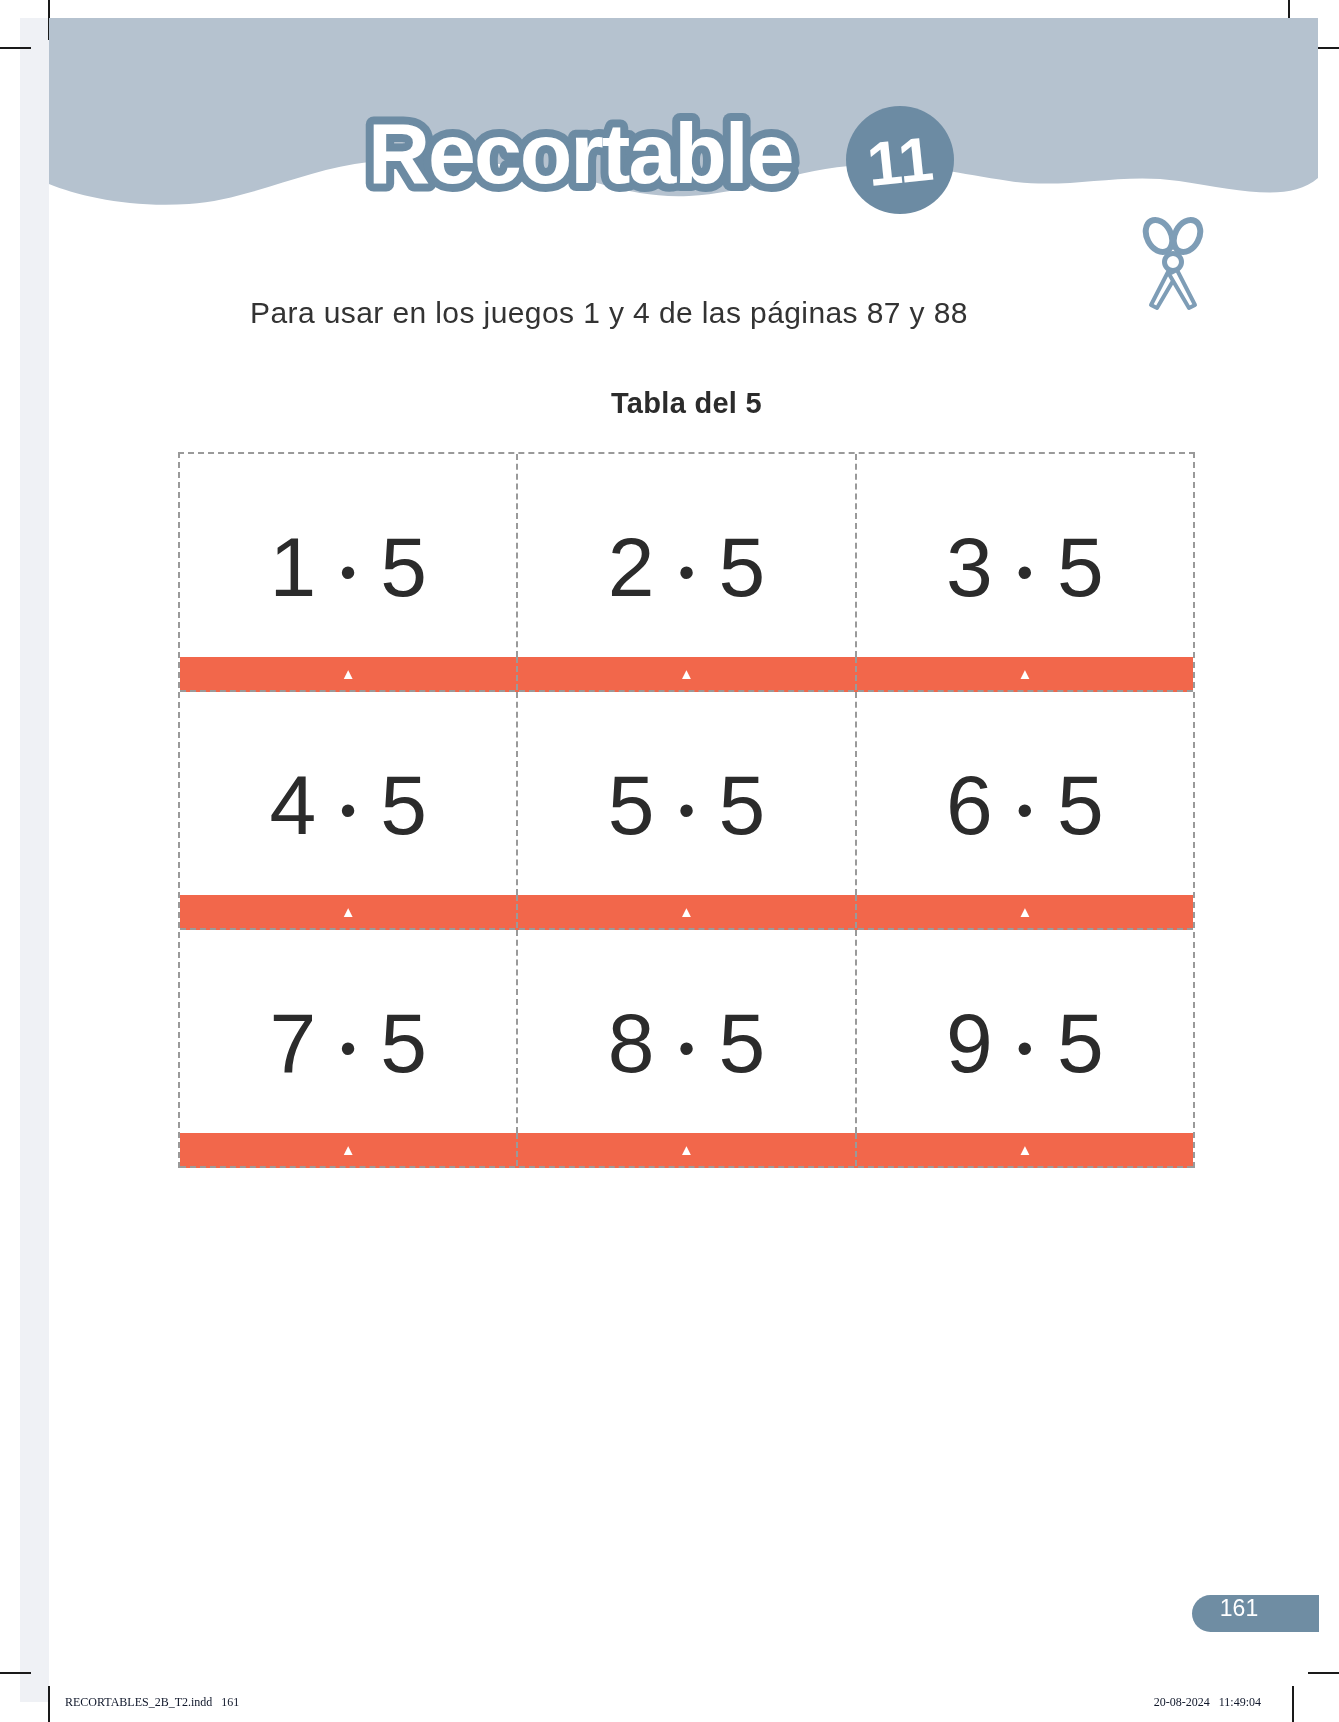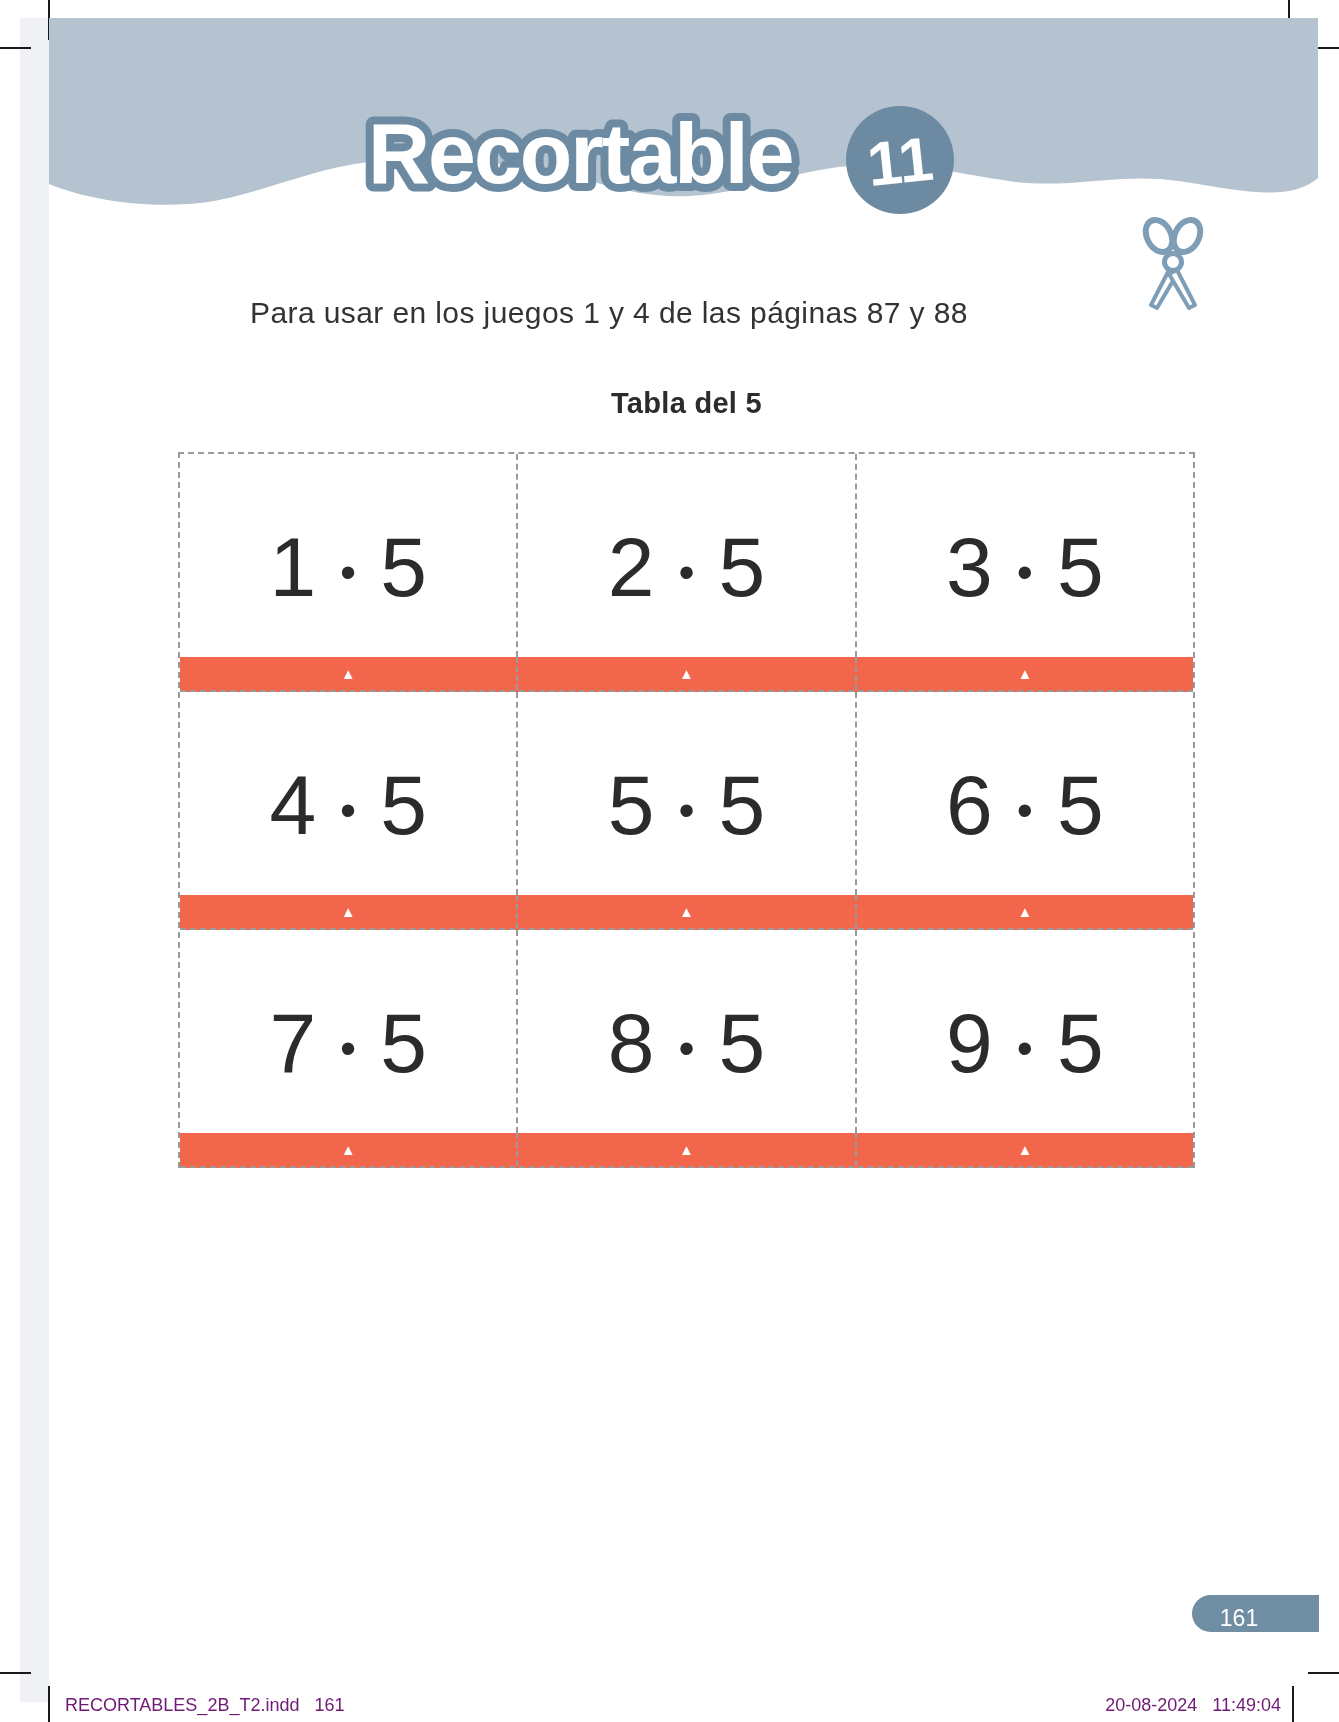--- a/index.html
+++ b/index.html
@@ -49,26 +49,26 @@
   .factor { font-size:84px; color:#2b2b2b; line-height:1; }
   .dot { font-size:46px; color:#2b2b2b; margin:0 24px; line-height:1; padding-top:10px; }
   .strip { display:flex; height:35px; background:#F2674B; border-bottom:2px dashed #9a9a9a; box-sizing:border-box; }
   .strip-cell { flex:1; display:flex; align-items:center; justify-content:center; }
   .strip-cell + .strip-cell { border-left:2px dashed #9a9a9a; }
   .tri { color:#ffffff; font-size:15px; line-height:1; }
 
   .page-badge {
     position:absolute; left:1192px; top:1595px; width:127px; height:37px;
     background:#6F8DA3; border-radius:19px 0 0 19px; color:#ffffff;
-    display:flex; align-items:flex-end; justify-content:center; font-size:23px;
+    display:flex; align-items:flex-start; justify-content:center; font-size:23px;
     padding-right:33px; box-sizing:border-box;
   }
-  .footer { position:absolute; top:1695px; font-size:18px; color:#701a75; white-space:pre; }
+  .footer { position:absolute; top:1695px; font-size:12px; color:#0f172a; white-space:pre;font-family:Liberation Serif, serif; }
   .footer-left { left:65px; }
-  .footer-right { right:58px; text-align:right; }
+  .footer-right { right:78px; text-align:right; }
 </style>
 </head>
 <body>
 
 <div class="page">
 
   <div class="bleed-strip"></div>
 
   <div class="cm cm-tl-v"></div>
   <div class="cm cm-tl-h"></div>

